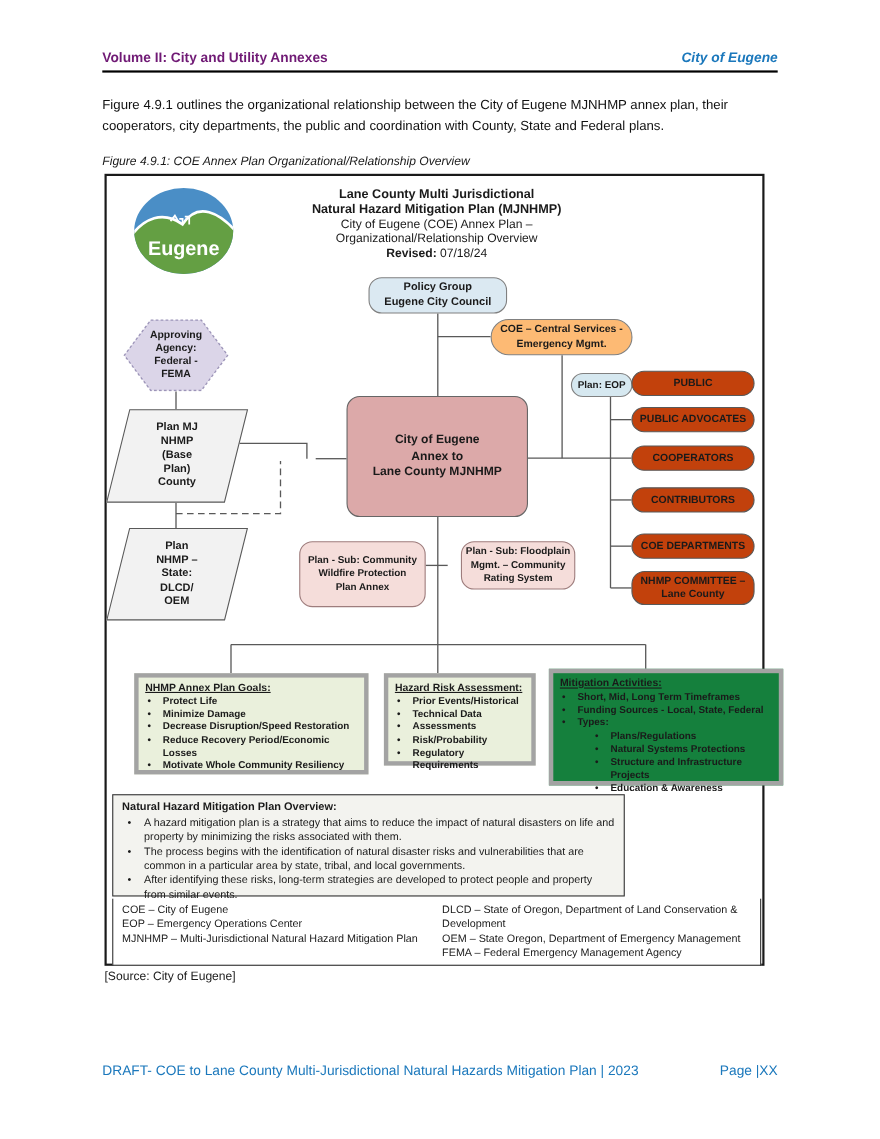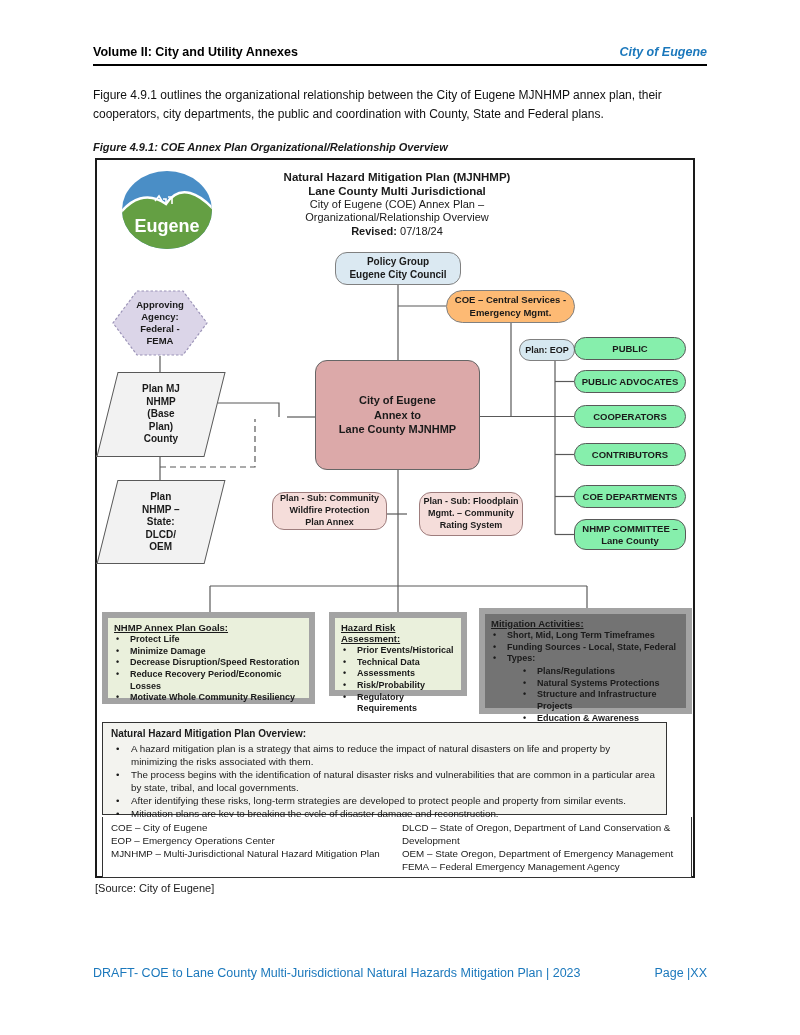--- a/index.html
+++ b/index.html
@@ -6,25 +6,25 @@
   body {
     width: 800px; height: 1035px; position: relative;
     background: #ffffff;
     font-family: "Liberation Sans", sans-serif;
     color: #1a1a1a;
   }
   .abs { position: absolute; }
 
   
   .page-header { left: 93px; top: 45px; width: 614px; display: flex; justify-content: space-between; }
-  .hdr-left  { color: #000000; font-weight: bold; font-size: 12.5px; }
+  .hdr-left  { color: #701a75; font-weight: bold; font-size: 12.5px; }
   .hdr-right { color: #1b78bc; font-weight: bold; font-style: italic; font-size: 12.5px; }
   .hdr-rule { left: 93px; top: 64px; width: 614px; height: 2px; background: #000; }
   .intro { left: 93px; top: 86px; width: 618px; font-size: 12px; line-height: 1.6; color: #111; }
-  .fig-caption { left: 93px; top: 141px; font-size: 11px; font-weight: bold; font-style: italic; }
+  .fig-caption { left: 93px; top: 141px; font-size: 11px; font-weight: normal; font-style: italic; }
   .page-footer { left: 93px; top: 966px; width: 614px; display: flex; justify-content: space-between;
                  color: #1b78bc; font-size: 12.5px; }
   .source-note { left: 95px; top: 882px; font-size: 11px; }
 
   
   .figure { left: 95px; top: 158px; width: 600px; height: 720px; border: 2px solid #1a1a1a; background: #fff; }
   .figure svg.lines { position: absolute; left: 0; top: 0; }
 
   .pre { white-space: pre-line; border-radius: 12px; }
 
@@ -42,40 +42,40 @@
   .coe-oval { left: 349px; top: 130px; width: 129px; height: 33px; background: #fdba74; border: 1px solid #808080; border-radius: 17px; font-size: 9.5px; line-height: 1.3; }
   .eop-oval { left: 386px; top: 179px; width: 56px; height: 22px; background: #d6e8f0; border: 1px solid #808080; border-radius: 11px; font-size: 9px; margin-left: 36px; }
   .hexwrap { left: 15px; top: 130px; width: 96px; height: 66px; }
   .hextext { left: 15px; top: 130px; width: 96px; height: 66px; display: flex; align-items: center; justify-content: center; text-align: center; font-size: 9.5px; font-weight: bold; line-height: 1.25; }
   .central { left: 218px; top: 200px; width: 165px; height: 110px; background: #dca9a9; border: 1px solid #666; font-size: 11px; line-height: 1.35; }
   .para { background: #f2f2f2; border: 1px solid #595959; transform: skewX(-14deg); display: flex; align-items: center; justify-content: center; }
   .para-inner { transform: skewX(14deg); text-align: center; font-weight: bold; font-size: 10px; line-height: 1.25; }
   .para1 { left: 10px; top: 212px; width: 108px; height: 85px; }
   .para2 { left: 10px; top: 320px; width: 108px; height: 84px; }
   .plansub { background: #f5ddda; border: 1px solid #9e7d7d; font-size: 9px; line-height: 1.3; }
-  .psA { left: 175px; top: 332px; width: 115px; height: 38px; }
+  .psA { left: 175px; top: 332px; width: 115px; height: 60px; }
   .psB { left: 322px; top: 332px; width: 104px; height: 44px; }
-  .pill { left: 477px; width: 112px; height: 23px; background: #86efac; border: 1px solid #595959; border-radius: 12px; font-size: 9.5px; line-height: 1.2; padding: 0 4px; }
+  .pill { left: 477px; width: 112px; height: 23px; background: #c2410c; border: 1px solid #595959; border-radius: 12px; font-size: 9.5px; line-height: 1.2; padding: 0 4px; }
   .pill6 { height: 31px; }
 
   
-  .gbox { border: 6px solid #a3a3a3; padding: 4px 6px 3px 6px; }
+  .gbox { border: 4px solid #a3a3a3; padding: 4px 6px 3px 6px; margin-left: 20px; }
   .g-light { background: #eaf0dc; }
-  .g-dark  { background: #737373; }
+  .g-dark  { background: #15803d; }
   .gbox .g-title { font-size: 9.5px; font-weight: bold; text-decoration: underline; }
   .gbox ul { list-style: none; margin: 1px 0 0 0; }
   .gbox li { font-size: 9px; font-weight: bold; line-height: 1.3; padding-left: 16px; position: relative; }
   .gbox li::before { content: "•"; position: absolute; left: 2px; }
   .gbox li ul { margin-left: 14px; }
   .goals { left: 5px;   top: 452px; width: 213px; height: 92px; }
   .hazard{ left: 232px; top: 452px; width: 138px; height: 84px; }
   .mitig { left: 382px; top: 448px; width: 213px; height: 106px; }
 
   
-  .overview { left: 5px; top: 562px; width: 565px; height: 93px; background: #f3f3ef; border: 1px solid #333; padding: 5px 8px; }
+  .overview { left: 5px; top: 562px; width: 466px; height: 93px; background: #f3f3ef; border: 1px solid #333; padding: 5px 8px; }
   .overview .ov-title { font-size: 10px; font-weight: bold; }
   .overview ul { list-style: none; margin-top: 4px; }
   .overview li { font-size: 9.8px; line-height: 1.32; padding-left: 20px; position: relative; }
   .overview li::before { content: "•"; position: absolute; left: 5px; }
   .abbrev { left: 5px; top: 657px; width: 590px; height: 61px; border: 1px solid #333; border-top: none; background: #fff; padding: 4px 8px; display: flex; }
   .ab-col { font-size: 9.8px; line-height: 1.34; }
   .ab-left { width: 296px; }
   .ab-right { width: 286px; }
 </style>
 </head>
@@ -139,22 +139,22 @@
       </defs>
     <ellipse cx="46" cy="40" rx="45" ry="39" fill="#4a8ec6"></ellipse>
     <g clip-path="url(#lc)">
       <path d="M-6,50 C10,26 28,22 45,34 C58,14 78,20 100,48 L100,85 L-6,85 Z" fill="#649f43" stroke="#fff" stroke-width="2.4"></path>
       <path d="M34,31 l4,-5 l3,5 M42,29 h3 v5 M47,27 h4 v7" stroke="#fff" stroke-width="1.6" fill="none"></path>
     </g>
     <text x="46" y="62" text-anchor="middle" font-family="Liberation Sans, sans-serif" font-size="18" font-weight="bold" fill="#fff">Eugene</text>
   </svg>
 
   <div class="abs dg-title">
+    <div class="t-bold">Lane County Multi Jurisdictional</div>
     <div class="t-bold">Natural Hazard Mitigation Plan (MJNHMP)</div>
-    <div class="t-bold">Lane County Multi Jurisdictional</div>
     <div class="t-norm">City of Eugene (COE) Annex Plan –</div>
     <div class="t-norm">Organizational/Relationship Overview</div>
     <div class="t-rev"><b>Revised:</b><span> 07/18/24</span></div>
   </div>
 
   <div class="abs node policy pre">Policy Group
 Eugene City Council</div>
   <div class="abs node coe-oval pre">COE – Central Services -
 Emergency Mgmt.</div>
   <div class="abs node eop-oval">Plan: EOP</div>

